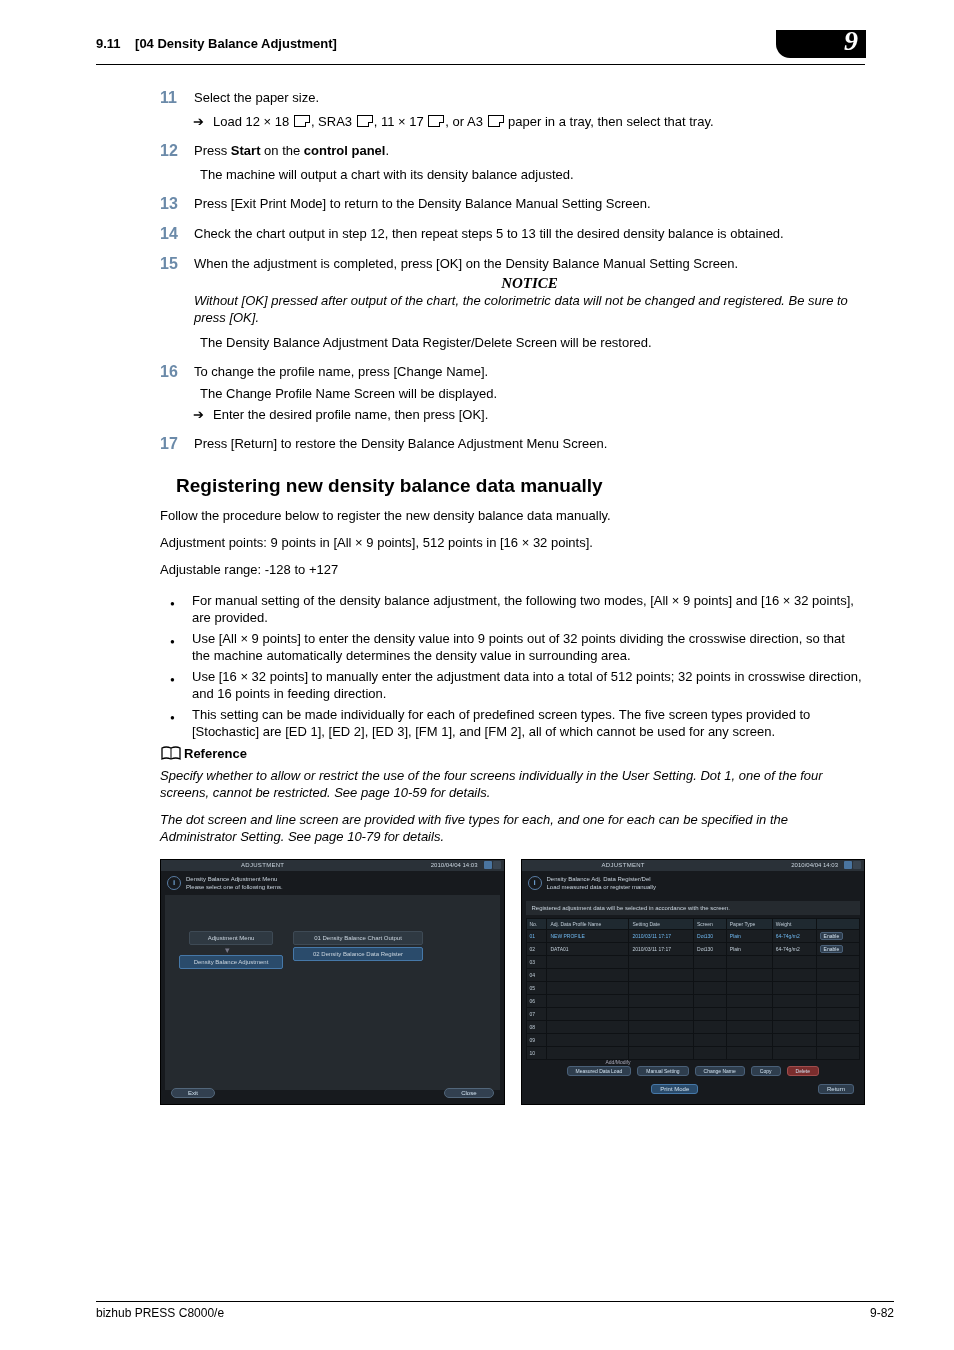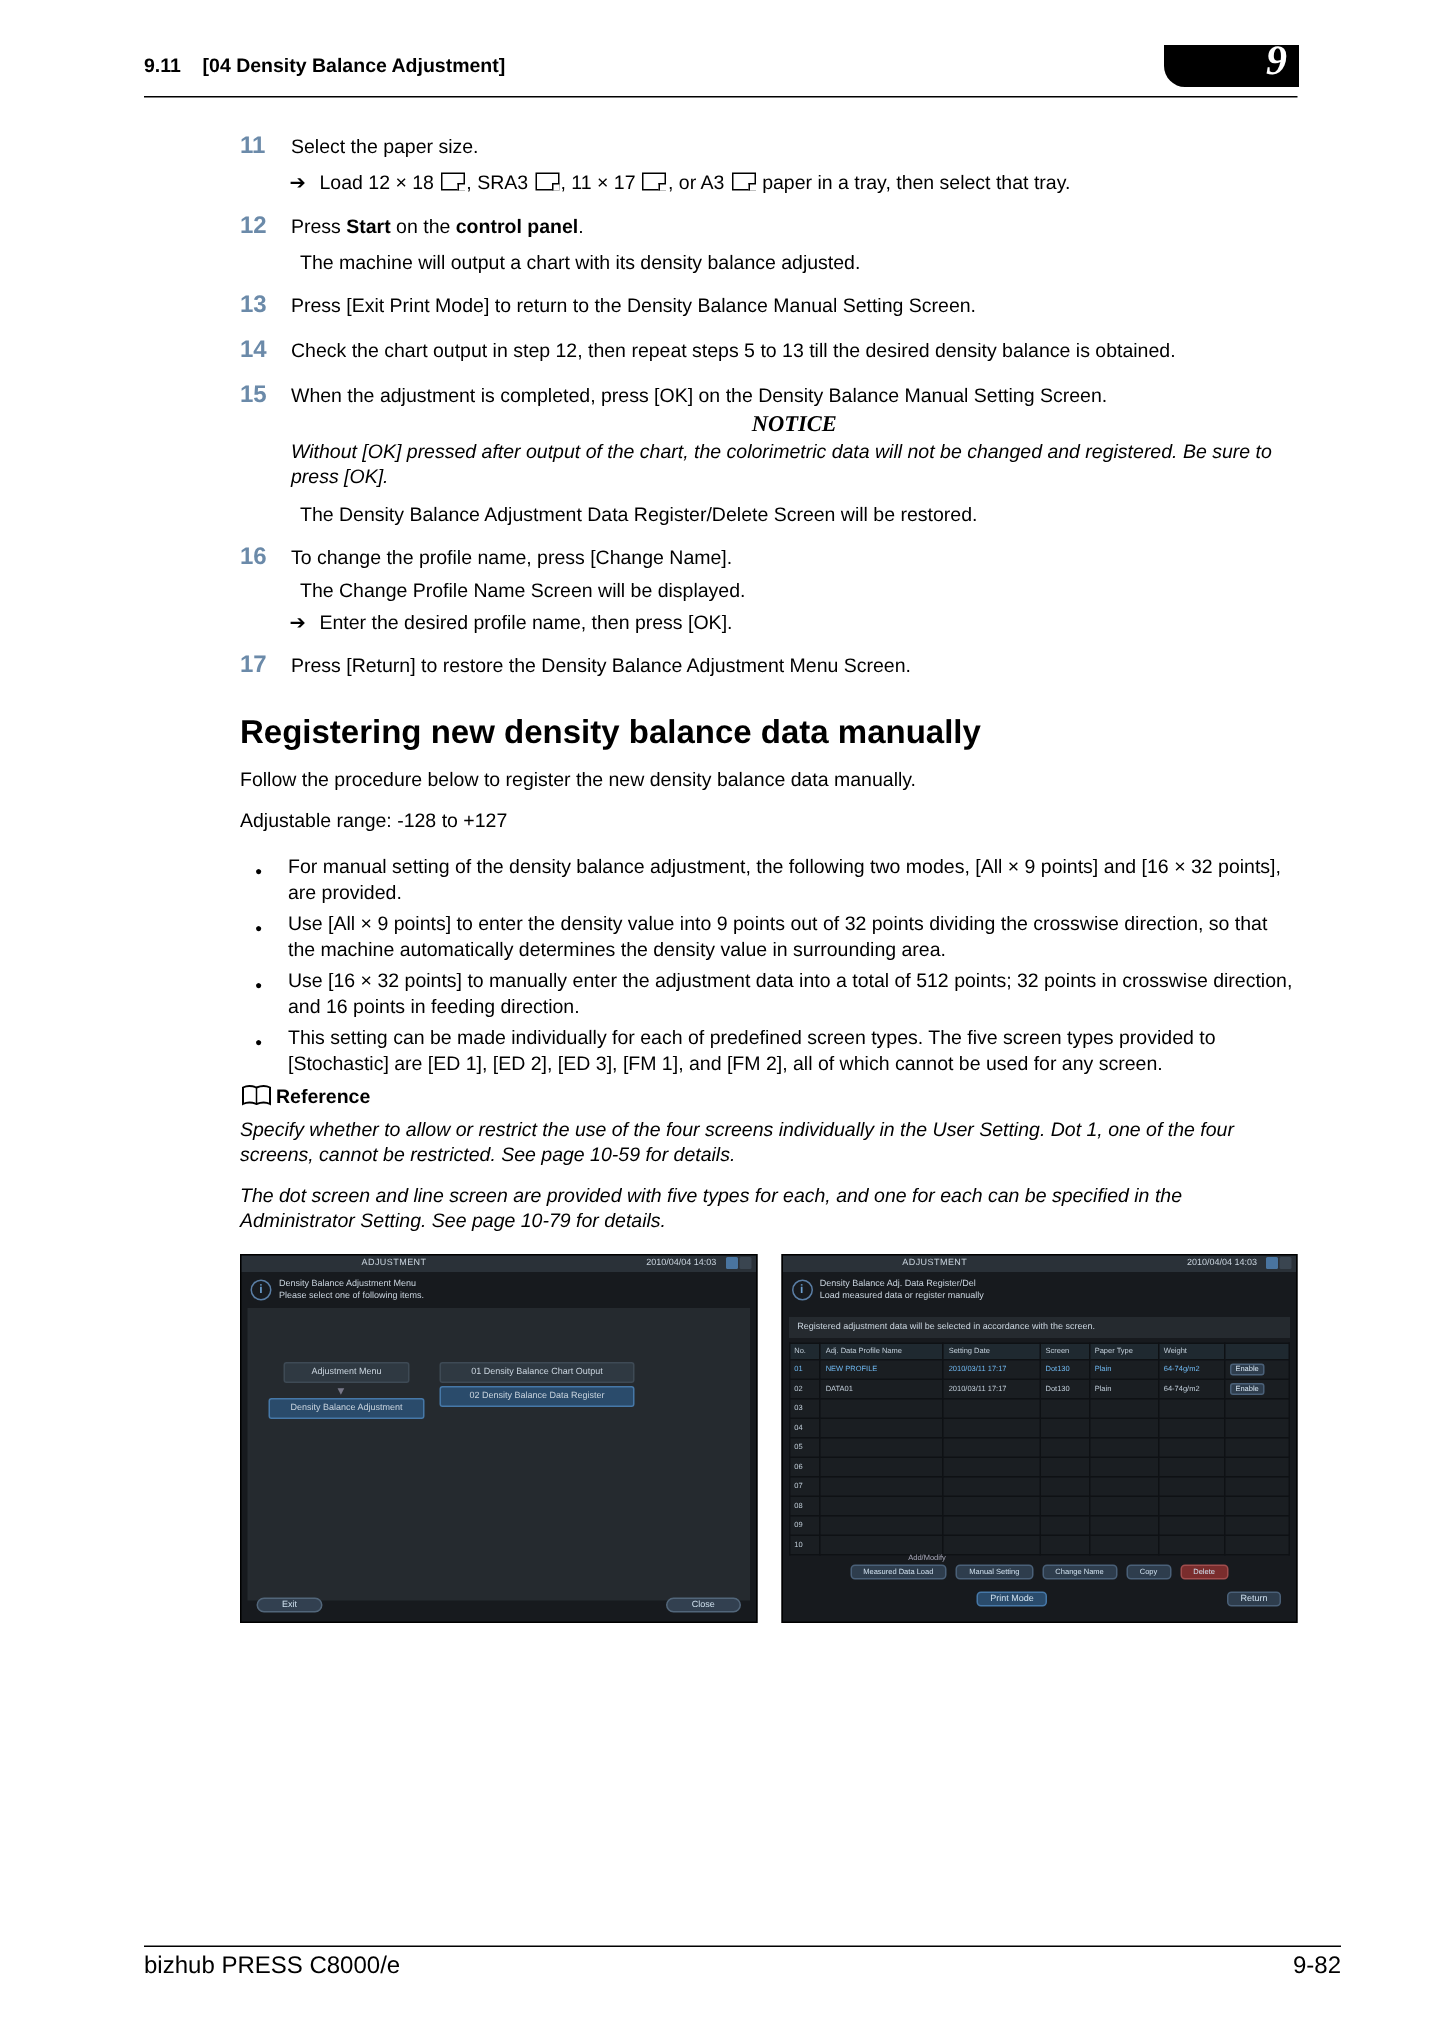--- a/index.html
+++ b/index.html
@@ -131,23 +131,23 @@
     margin-top: 2px;
     text-align: center;
   }
   .notice-body {
     font-style: italic;
     margin-left: 34px;
     line-height: 17px;
     margin-bottom: 8px;
   }
   .h2 {
-    font-size: 22px;
+    font-size: 19px;
     font-weight: bold;
-    margin: 22px 0 10px 0;
+    margin: 22px 0 10px 16px;
   }
   .para {
     line-height: 17px;
     margin-bottom: 10px;
   }
   ul.bullets {
     list-style: none;
     padding: 0;
     margin: 14px 0 4px 0;
   }
@@ -331,21 +331,21 @@
     right: 60px;
   }
   .footer-hr {
     border: none;
     border-top: 1px solid #000;
     margin-bottom: 4px;
   }
   .footer-row {
     display: flex;
     justify-content: space-between;
-    font-size: 16px;
+    font-size: 12px;
   }
 </style>
 </head>
 <body>
 
 <div class="page">
   <div class="header-row">
     <div class="header-left">
       <span>9.11</span>&nbsp;&nbsp;&nbsp;
       <span>[04 Density Balance Adjustment]</span>
@@ -397,20 +397,21 @@
     <div class="sub" style="margin-bottom:2px">The Change Profile Name Screen will be displayed.</div>
     <div class="arrow-line2">Enter the desired profile name, then press [OK].</div>
 
     <div class="step" style="margin-bottom:4px">
       <div class="stepnum">17</div>
       <div class="steptext">Press [Return] to restore the Density Balance Adjustment Menu Screen.</div>
     </div>
 
     <div class="h2">Registering new density balance data manually</div>
     <div class="para">Follow the procedure below to register the new density balance data manually.</div>
+    <div class="para">Adjustment points: 9 points in [All × 9 points], 512 points in [16 × 32 points].</div>
     <div class="para">Adjustable range: -128 to +127</div>
 
     <ul class="bullets">
       <li>For manual setting of the density balance adjustment, the following two modes, [All × 9 points] and [16 × 32 points], are provided.</li>
       <li>Use [All × 9 points] to enter the density value into 9 points out of 32 points dividing the crosswise direction, so that the machine automatically determines the density value in surrounding area.</li>
       <li>Use [16 × 32 points] to manually enter the adjustment data into a total of 512 points; 32 points in crosswise direction, and 16 points in feeding direction.</li>
       <li>This setting can be made individually for each of predefined screen types. The five screen types provided to [Stochastic] are [ED 1], [ED 2], [ED 3], [FM 1], and [FM 2], all of which cannot be used for any screen.</li>
     </ul>
 
     <div class="ref-head">

